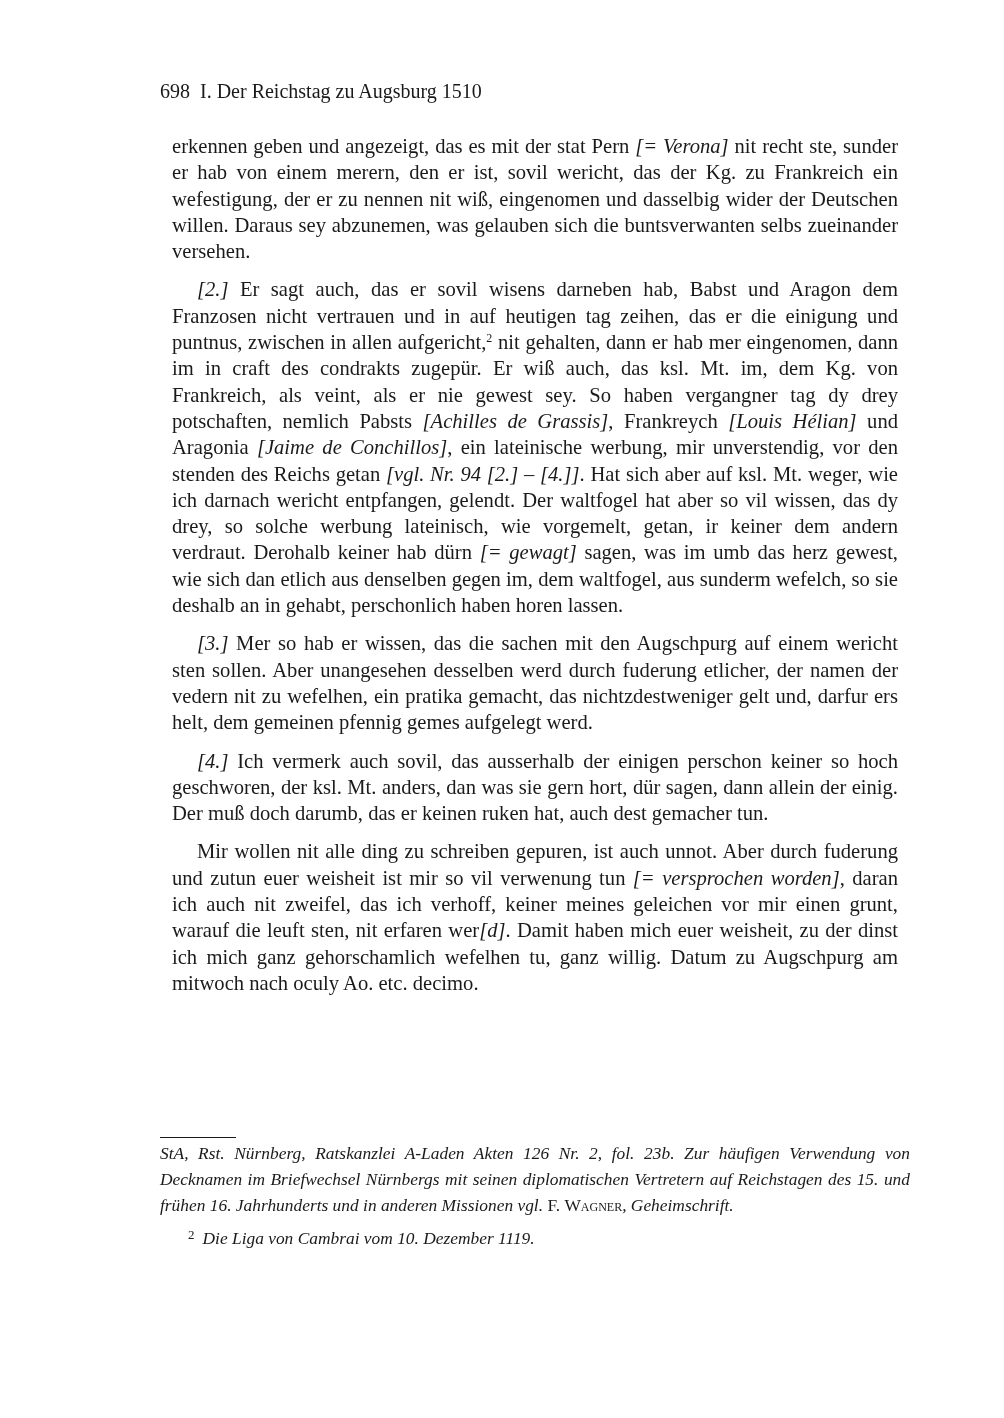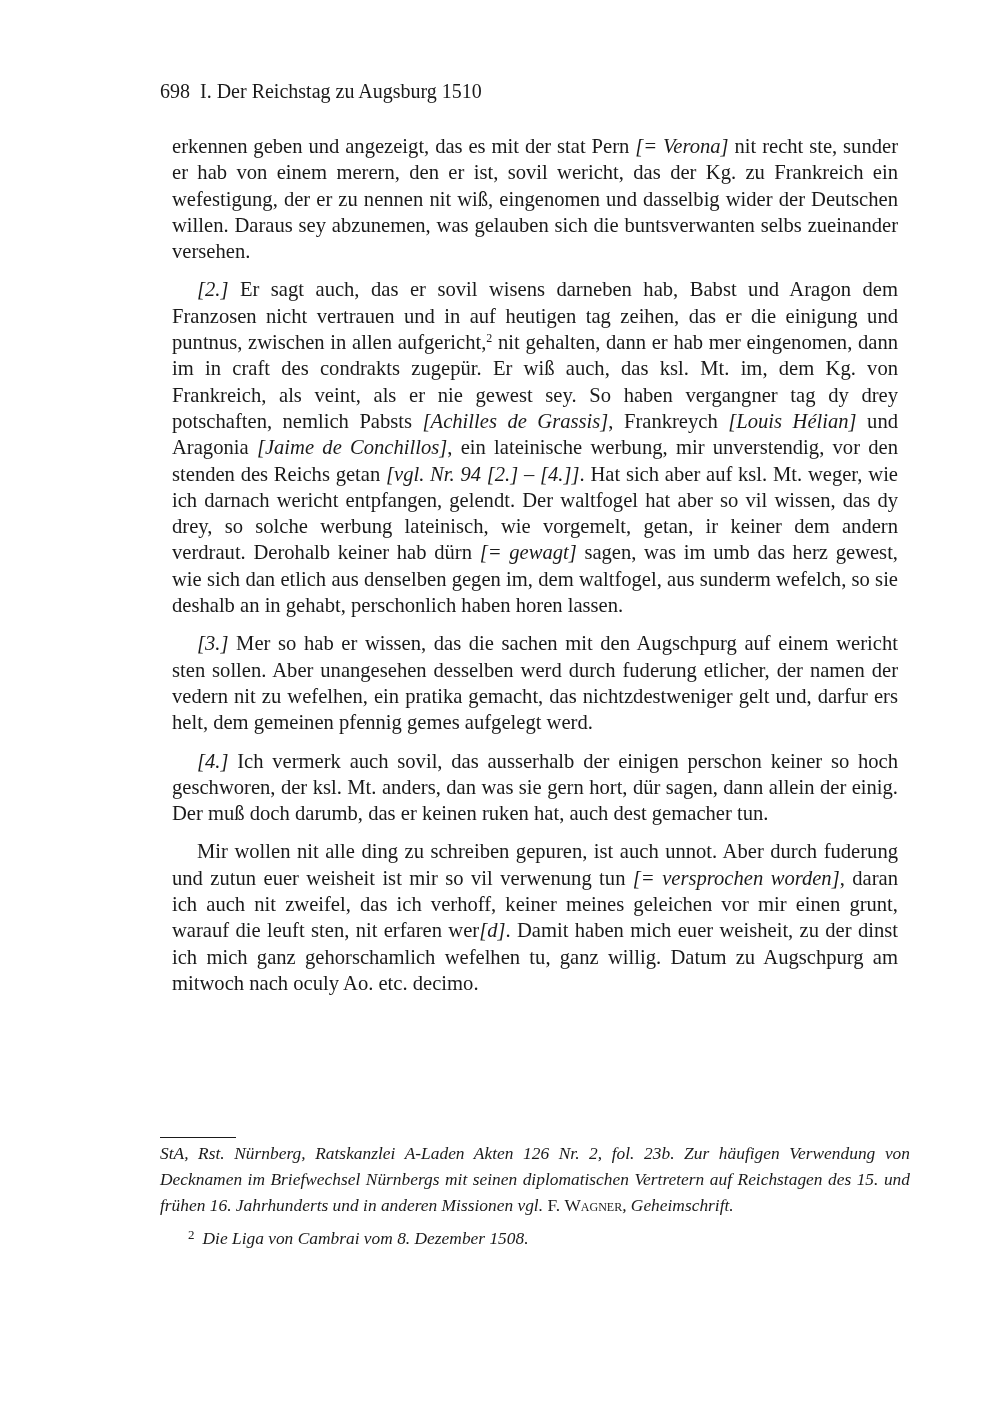--- a/index.html
+++ b/index.html
@@ -41,14 +41,14 @@
 
   <p class="indent"><span class="it">[4.]</span><span> Ich vermerk auch sovil, das ausserhalb der einigen perschon keiner so hoch geschworen, der ksl. Mt. anders, dan was sie gern hort, dür sagen, dann allein der einig. Der muß doch darumb, das er keinen ruken hat, auch dest gemacher tun.</span></p>
 
   <p class="indent"><span>Mir wollen nit alle ding zu schreiben gepuren, ist auch unnot. Aber durch fuderung und zutun euer weisheit ist mir so vil verwenung tun </span><span class="it">[= versprochen worden]</span><span>, daran ich auch nit zweifel, das ich verhoff, keiner meines geleichen vor mir einen grunt, warauf die leuft sten, nit erfaren wer</span><span class="it">[d]</span><span>. Damit haben mich euer weisheit, zu der dinst ich mich ganz gehorschamlich wefelhen tu, ganz willig. Datum zu Augschpurg am mitwoch nach oculy Ao. etc. decimo.</span></p>
 </div>
 
 <div class="rule"></div>
 
 <div class="notes">
   <p><span>StA, Rst. Nürnberg, Ratskanzlei A-Laden Akten 126 Nr. 2, fol. 23b. Zur häufigen Verwendung von Decknamen im Briefwechsel Nürnbergs mit seinen diplomatischen Vertretern auf Reichstagen des 15. und frühen 16. Jahrhunderts und in anderen Missionen vgl. </span><span class="up">F. </span><span class="sc">Wagner</span><span>, Geheimschrift.</span></p>
-  <p class="fn2"><span class="mark">2</span><span>Die Liga von Cambrai vom 8. Dezember 1508.</span></p>
+  <p class="fn2"><span class="mark">2</span><span>Die Liga von Cambrai vom 10. Dezember 1119.</span></p>
 </div>
 
 </body></html>

